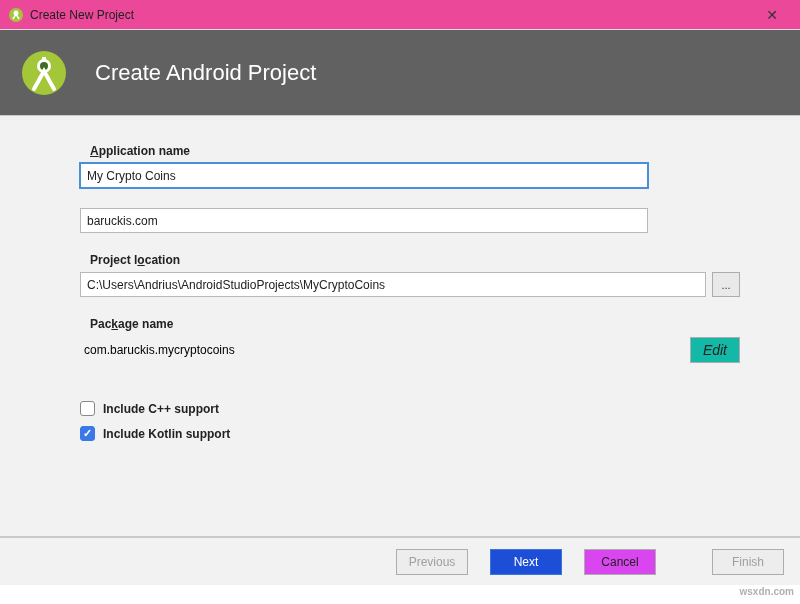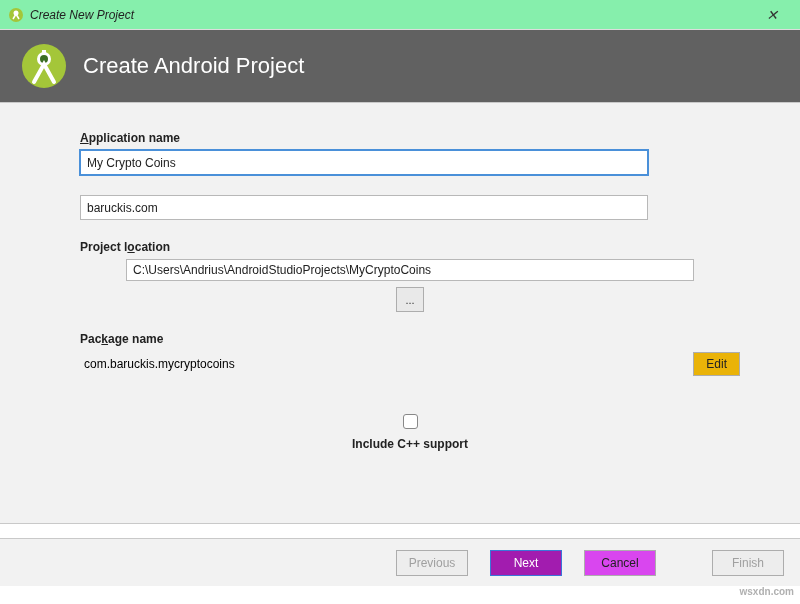--- a/index.html
+++ b/index.html
@@ -1,53 +1,53 @@
 <!DOCTYPE html>
 <html><head>
   <meta charset="utf-8">
   <style>
     * { box-sizing: border-box; margin: 0; padding: 0; }
     body { font-family: "Segoe UI", Tahoma, sans-serif; font-size: 12px; background: #fff; width: 800px; height: 604px; overflow: hidden; }
     
-    .titlebar { height: 30px; border-bottom: 1px solid #ddd; display: flex; align-items: center; padding: 0 8px; background: #86efac; font-style: italic; }
+    .titlebar { height: 30px; border-bottom: 1px solid #ddd; display: flex; align-items: center; padding: 0 8px; background: #ec4899; }
     .titlebar-icon { width: 16px; height: 16px; margin-right: 6px; }
     .titlebar-title { flex: 1; font-size: 12px; color: #222; }
     .titlebar-close { width: 40px; text-align: center; font-size: 14px; color: #333; cursor: pointer; font-family: Arial; }
     
-    .header { background: #616161; height: 72px; display: flex; align-items: center; padding: 0 20px; gap: 15px; }
+    .header { background: #616161; height: 85px; display: flex; align-items: center; padding: 0 20px; gap: 27px; }
     .header-icon { width: 48px; height: 48px; }
     .header-title { color: #fff; font-size: 22px; font-weight: 300; }
     
     .divider-line { height: 1px; background: #c9c9c9; }
     
     .content { background: #f2f2f2; padding: 28px 60px 10px 80px; height: 420px; }
     .field-group { margin-bottom: 20px; }
-    .field-label { font-weight: 600; font-size: 12px; color: #222; margin-bottom: 5px; display: block; }
+    .field-label { font-weight: 600; font-size: 12px; color: #222; margin-bottom: 5px; display: block; margin-left: 10px; }
     .field-label .ul { text-decoration: underline; }
     .text-input { width: 568px; height: 25px; border: 1px solid #b8b8b8; background: #fff; padding: 3px 6px; font-size: 12px; font-family: inherit; color: #222; }
     .text-input.focused { border: 1px solid #4a90d9; outline: 1px solid #4a90d9; }
     
-    .location-row { display: flex; gap: 6px; align-items: center; flex-direction: column; }
+    .location-row { display: flex; gap: 6px; align-items: center; }
     .location-row .text-input { flex: 1; }
     .browse-btn { width: 28px; height: 25px; border: 1px solid #adadad; background: #e9e9e9; font-size: 11px; cursor: pointer; color: #333; display: flex; align-items: center; justify-content: center; }
     
     .package-row { display: flex; align-items: center; margin-top: 6px; }
     .package-value { flex: 1; color: #000000; font-size: 12px; padding-left: 4px; }
-    .edit-btn { padding: 4px 12px; border: 1px solid #adadad; background: #eab308; font-size: 12px; cursor: pointer; color: #222; }
+    .edit-btn { padding: 4px 12px; border: 1px solid #adadad; background: #14b8a6; font-size: 14px; cursor: pointer; color: #222; font-style: italic; }
     
     .checkbox-group { margin-top: 38px; }
-    .checkbox-row { display: flex; align-items: center; gap: 8px; margin-bottom: 10px; flex-direction: column; }
+    .checkbox-row { display: flex; align-items: center; gap: 8px; margin-bottom: 10px; }
     .checkbox { width: 15px; height: 15px; border: 1px solid #888; border-radius: 3px; background: #fff; display: flex; align-items: center; justify-content: center; cursor: pointer; }
     .checkbox.checked { background: #3b78e7; border-color: #3b78e7; }
     .checkbox.checked::after { content: "✓"; color: #fff; font-size: 11px; font-weight: bold; line-height: 1; }
     .checkbox-label { font-weight: 600; font-size: 12px; color: #222; }
     
-    .footer { height: 48px; background: #f2f2f2; border-top: 1px solid #c9c9c9; display: flex; justify-content: flex-end; align-items: center; padding: 0 16px; gap: 22px; margin-top: 14px; }
+    .footer { height: 48px; background: #f2f2f2; border-top: 1px solid #c9c9c9; display: flex; justify-content: flex-end; align-items: center; padding: 0 16px; gap: 22px; }
     .footer-btn { min-width: 72px; height: 26px; border: 1px solid #adadad; background: #d946ef; font-size: 12px; cursor: pointer; color: #222; }
-    .footer-btn.primary { background: #a21caf; border-color: #3a76d8; color: #fff; font-weight: 500; }
+    .footer-btn.primary { background: #1d4ed8; border-color: #3a76d8; color: #fff; font-weight: 500; }
     .footer-btn.disabled { color: #a0a0a0; cursor: default; background: #ededed; }
     .footer-sep { width: 12px; }
     
     .watermark { position: absolute; right: 6px; top: 586px; font-size: 10px; color: #b0b0b0; font-weight: bold; }
   </style>
 </head>
 <body>
 
 <div class="titlebar">
   <svg class="titlebar-icon" viewBox="0 0 16 16">
@@ -100,20 +100,24 @@
       <span class="package-value">com.baruckis.mycryptocoins</span>
       <button class="edit-btn">Edit</button>
     </div>
   </div>
 
   <div class="checkbox-group">
     <div class="checkbox-row">
       <div class="checkbox"></div>
       <span class="checkbox-label">Include C++ support</span>
     </div>
+    <div class="checkbox-row">
+      <div class="checkbox checked"></div>
+      <span class="checkbox-label">Include Kotlin support</span>
+    </div>
   </div>
 
 </div>
 <div class="divider-line"></div>
 
 <div class="footer">
   <button class="footer-btn disabled">Previous</button>
   <button class="footer-btn primary">Next</button>
   <button class="footer-btn">Cancel</button>
   <div class="footer-sep"></div>

